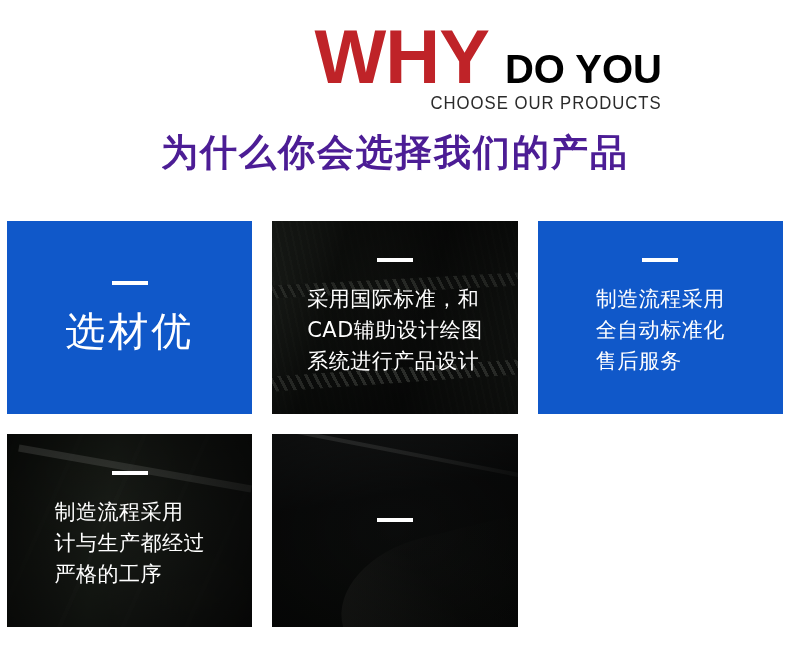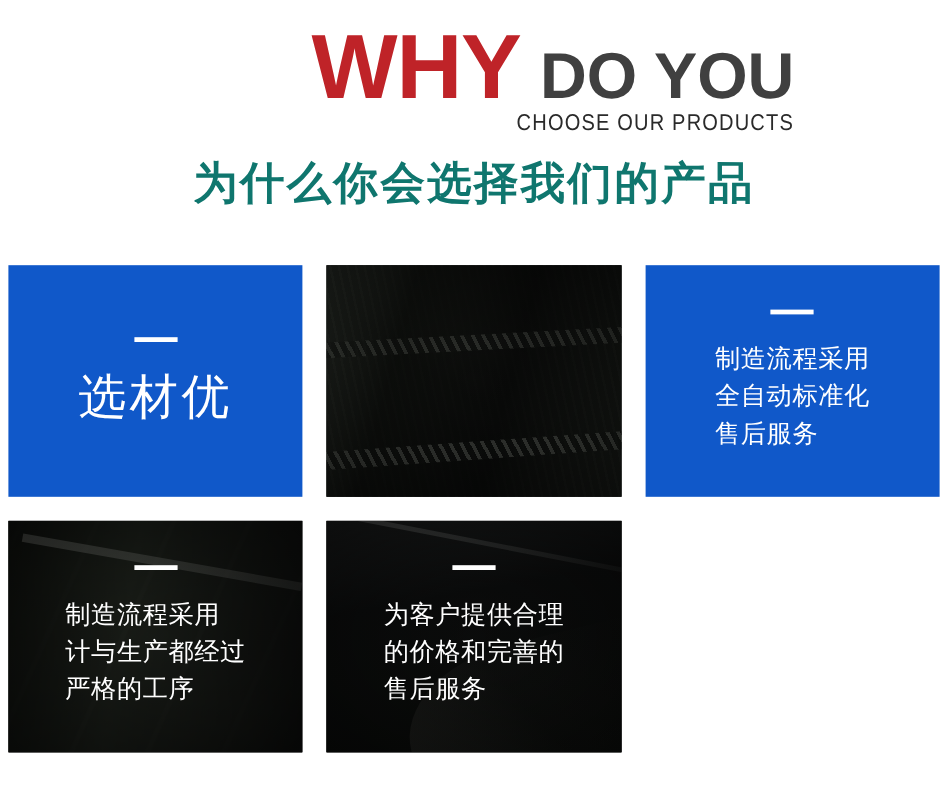--- a/index.html
+++ b/index.html
@@ -48,23 +48,23 @@
   .word-why {
     font-family: "Liberation Sans", "DejaVu Sans", sans-serif;
     font-size: 76px;
     font-weight: bold;
     color: #bf2328;
     letter-spacing: -1px;
     line-height: 78px;
   }
   .word-doyou {
     font-family: "Liberation Sans", "DejaVu Sans", sans-serif;
-    font-size: 54px;
+    font-size: 40px;
     font-weight: bold;
-    color: #404040;
+    color: #000000;
     letter-spacing: 0px;
     line-height: 78px;
     margin-left: 16px;
     text-align: right;
   }
   .subhead-en {
     position: absolute;
     right: 128px;
     top: 92px;
     font-family: "Liberation Sans", "DejaVu Sans", sans-serif;
@@ -78,21 +78,21 @@
   }
   .subhead-cn {
     position: absolute;
     left: 0;
     top: 128px;
     width: 790px;
     text-align: center;
     font-family: "DejaVu Sans", "Liberation Sans", sans-serif;
     font-size: 37px;
     font-weight: bold;
-    color: #0f766e;
+    color: #4c1d95;
     letter-spacing: 2px;
     white-space: nowrap;
   }
 
   
   .grid {
     position: absolute;
     left: 7px;
     top: 221px;
     width: 776px;
@@ -266,20 +266,26 @@
     <div class="cell cell-blue">
       <div class="cell-content">
         <div class="divider"></div>
         <div class="cell-text big">选材优</div>
       </div>
     </div>
 
     <div class="cell cell-photo">
       <div class="photo-layer photo-cable photo-cable-b"></div>
       <div class="photo-vignette"></div>
+      <div class="cell-content">
+        <div class="divider"></div>
+        <div class="cell-text">采用国际标准，和
+CAD辅助设计绘图
+系统进行产品设计</div>
+      </div>
     </div>
 
     <div class="cell cell-blue">
       <div class="cell-content">
         <div class="divider"></div>
         <div class="cell-text">制造流程采用
 全自动标准化
 售后服务</div>
       </div>
     </div>
@@ -294,20 +300,17 @@
 严格的工序</div>
       </div>
     </div>
 
 
     <div class="cell cell-photo">
       <div class="photo-layer photo-road"></div>
       <div class="photo-vignette"></div>
       <div class="cell-content">
         <div class="divider"></div>
-        <div class="cell-text">为客户提供合理
-的价格和完善的
-售后服务</div>
       </div>
     </div>
 
   </div>
 </div>
 
 </body></html>

